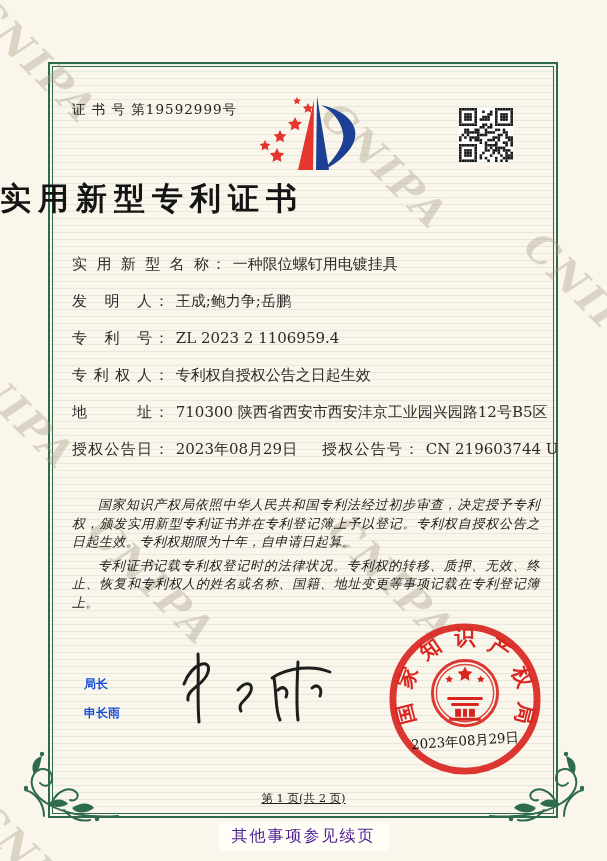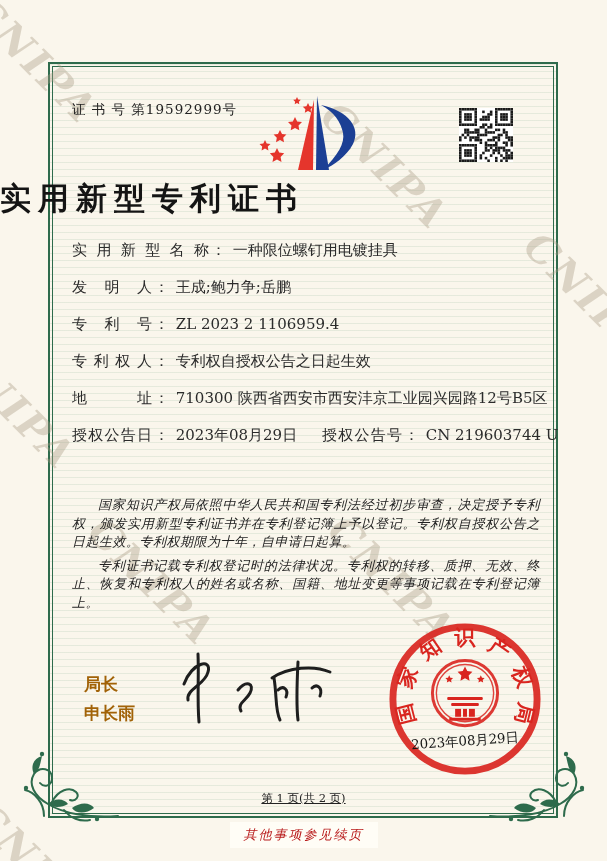--- a/index.html
+++ b/index.html
@@ -39,52 +39,52 @@
     font-size:13.5px; color:#222; letter-spacing:1px;
   }
   .logo { position:absolute; left:253px; top:90px; z-index:2; }
   .qr { position:absolute; left:459px; top:108px; z-index:2; }
   .title {
     position:absolute; left:0; right:0; top:178px; z-index:2;
     text-align:left; font-size:31px; font-weight:bold;
     letter-spacing:7px; color:#141414;
   }
   
-  .fields { position:absolute; left:72px; top:239px; width:472px; z-index:2; }
+  .fields { position:absolute; left:72px; top:253px; width:472px; z-index:2; }
   .frow { line-height:22px; margin-bottom:15px; font-size:15px; color:#2b2b2b; white-space:nowrap; }
   .flabel { display:inline-block; width:80px; text-align:justify; text-align-last:justify; vertical-align:top; }
   .flabel.wide { width:137px; }
   .fcolon { display:inline-block; margin:0 2px 0 2px; }
   .fvalue { display:inline-block; }
   .pair2 { margin-left:20px; }
   
   .paras { position:absolute; left:72px; top:496px; width:468px; z-index:2; }
   .paras p {
     font-size:13px; line-height:18.5px; color:#222;
     text-indent:2em; text-align:justify; font-style:italic;
     letter-spacing:0.5px; margin-bottom:5px;
   }
   
   .signer {
     position:absolute; left:84px; top:670px; z-index:2;
     font-family:"DejaVu Sans","Liberation Sans",sans-serif;
-    font-weight:bold; font-size:17px; color:#a16207; line-height:29px;
+    font-weight:bold; font-size:12px; color:#1d4ed8; line-height:29px;
   }
   .signature { position:absolute; left:160px; top:648px; z-index:2; }
   .seal { position:absolute; left:386px; top:620px; z-index:4; }
   .page-info {
     position:absolute; left:0; right:0; top:791px; z-index:2;
     text-align:center; font-size:11.5px; color:#222;text-decoration:underline;
   }
   .note {
     position:absolute; left:0; right:0; top:822px; z-index:2; text-align:center;
   }
   .note span {
     display:inline-block; background:#fffdf6; padding:4px 14px;
-    font-size:13px; font-style:italic; letter-spacing:2px; color:#b91c1c;
+    font-size:16px; letter-spacing:2px; color:#4c1d95;
   }
 </style>
 </head>
 <body>
 
 <div class="page">
 
   <span class="wm" style="left:-6px;  top:-14px;">CNIPA</span>
   <span class="wm" style="left:345px; top:92px;">CNIPA</span>
   <span class="wm" style="left:548px; top:222px;">CNIPA</span>

